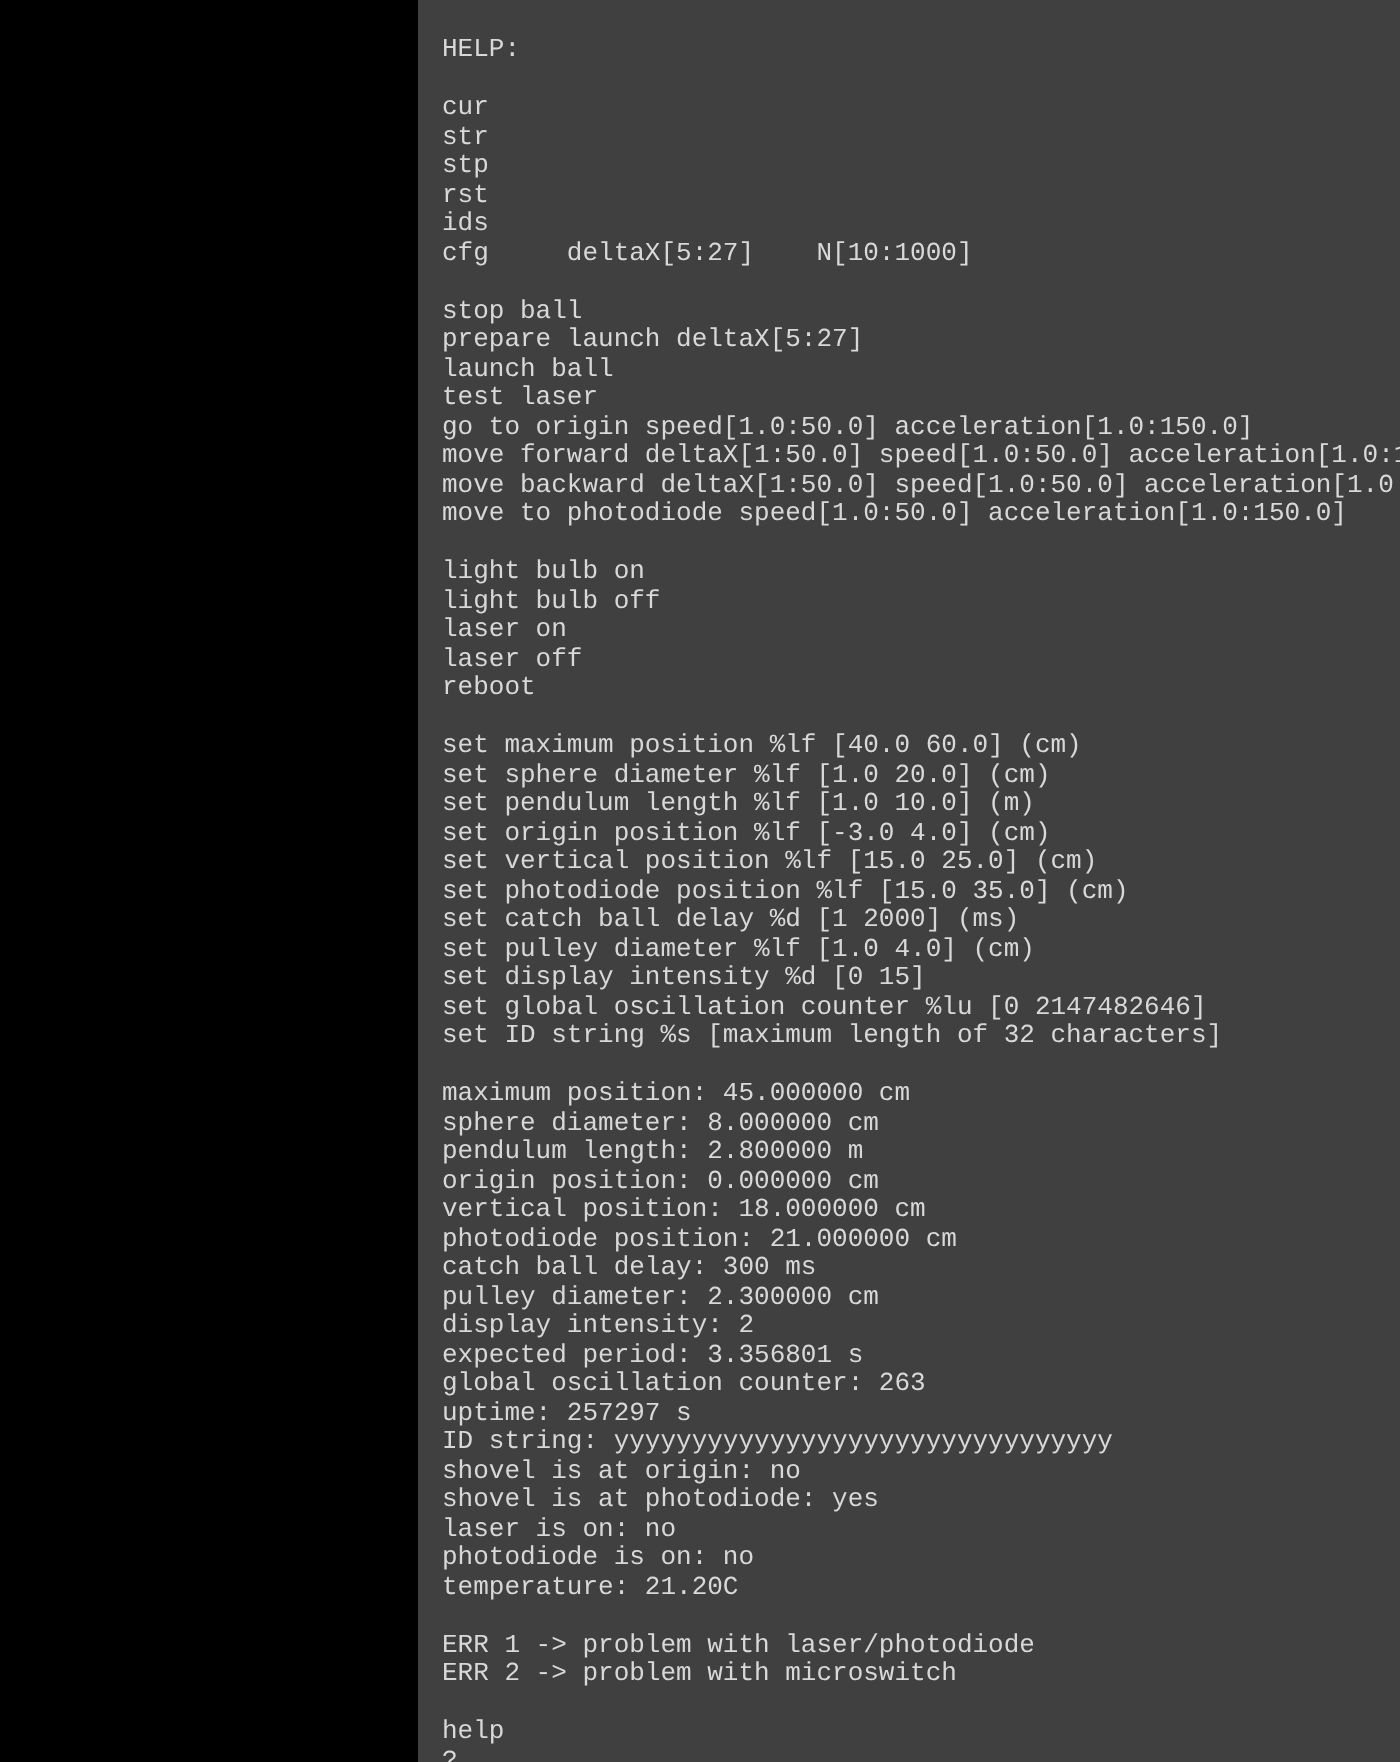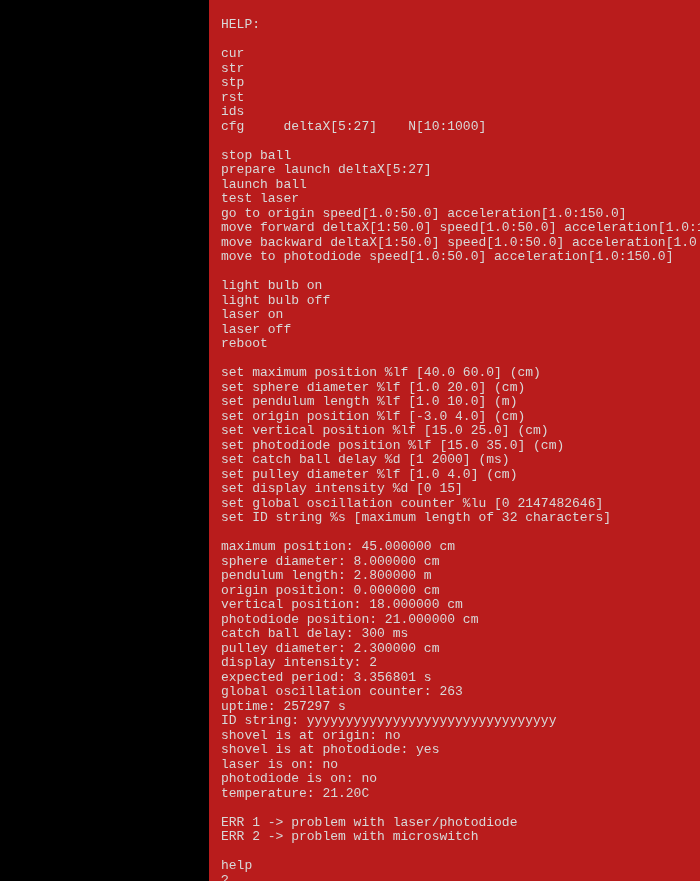--- a/index.html
+++ b/index.html
@@ -12,21 +12,21 @@
       line-height: 1.1;
       overflow: hidden;
     }
     .sidebar {
       width: 209px;
       background: #000000;
       flex-shrink: 0;
     }
     .terminal {
       flex: 1;
-      background: #b91c1c;
+      background: #404040;
       color: #d8d8d8;
       padding: 18px 28px 12px 12px;
       white-space: pre;
       overflow: hidden;
     }
     .line { display: block; min-height: 14.5px; }
   </style>
 </head>
 <body>
 

